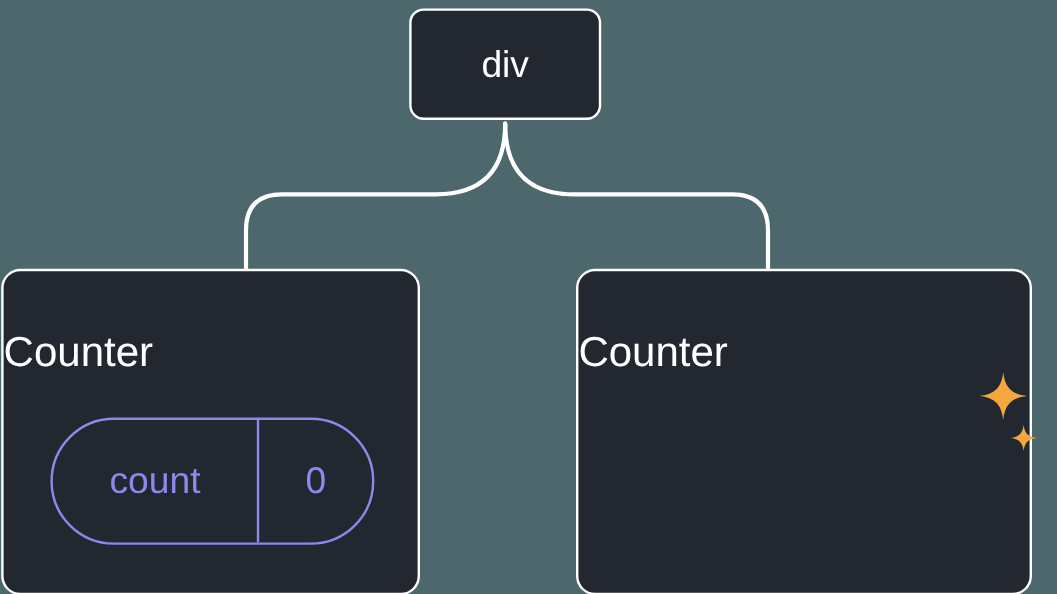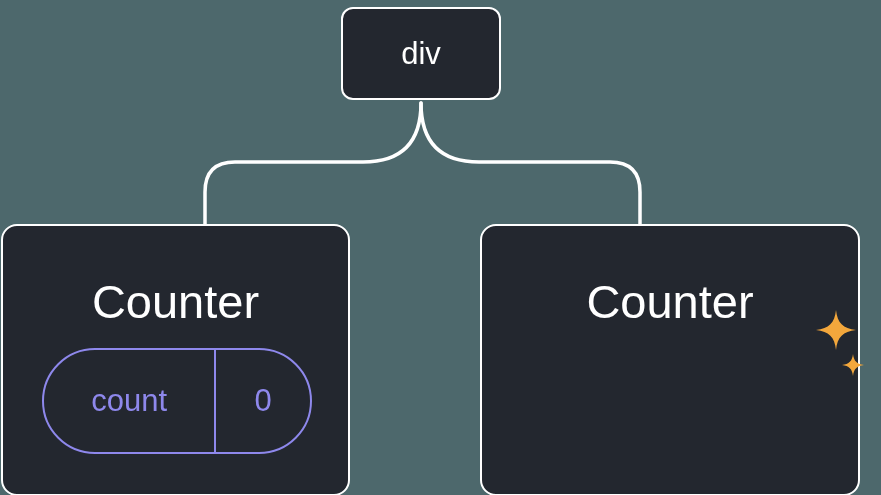--- a/index.html
+++ b/index.html
@@ -23,21 +23,21 @@
   .card{
     position:absolute;top:224px;height:272px;
     background:#23272f;border:2.5px solid #ffffff;border-radius:16px;
     box-sizing:border-box;
   }
   .card-left{left:1px;width:349px;}
   .card-right{left:480px;width:380px;}
 
   .card-title{
     position:absolute;left:0;right:0;top:48px;
-    text-align:center;color:#ffffff;font-size:47px;font-weight:500;
+    color:#ffffff;font-size:35px;font-weight:500;
   }
 
   .pill{
     position:absolute;top:122px;height:106px;width:270px;
     border-radius:999px;display:flex;align-items:stretch;
     background:#23272f;box-sizing:border-box;overflow:hidden;text-align:center;
   }
   .pill-key,.pill-value{
     display:flex;align-items:center;justify-content:center;
     font-size:31px;

